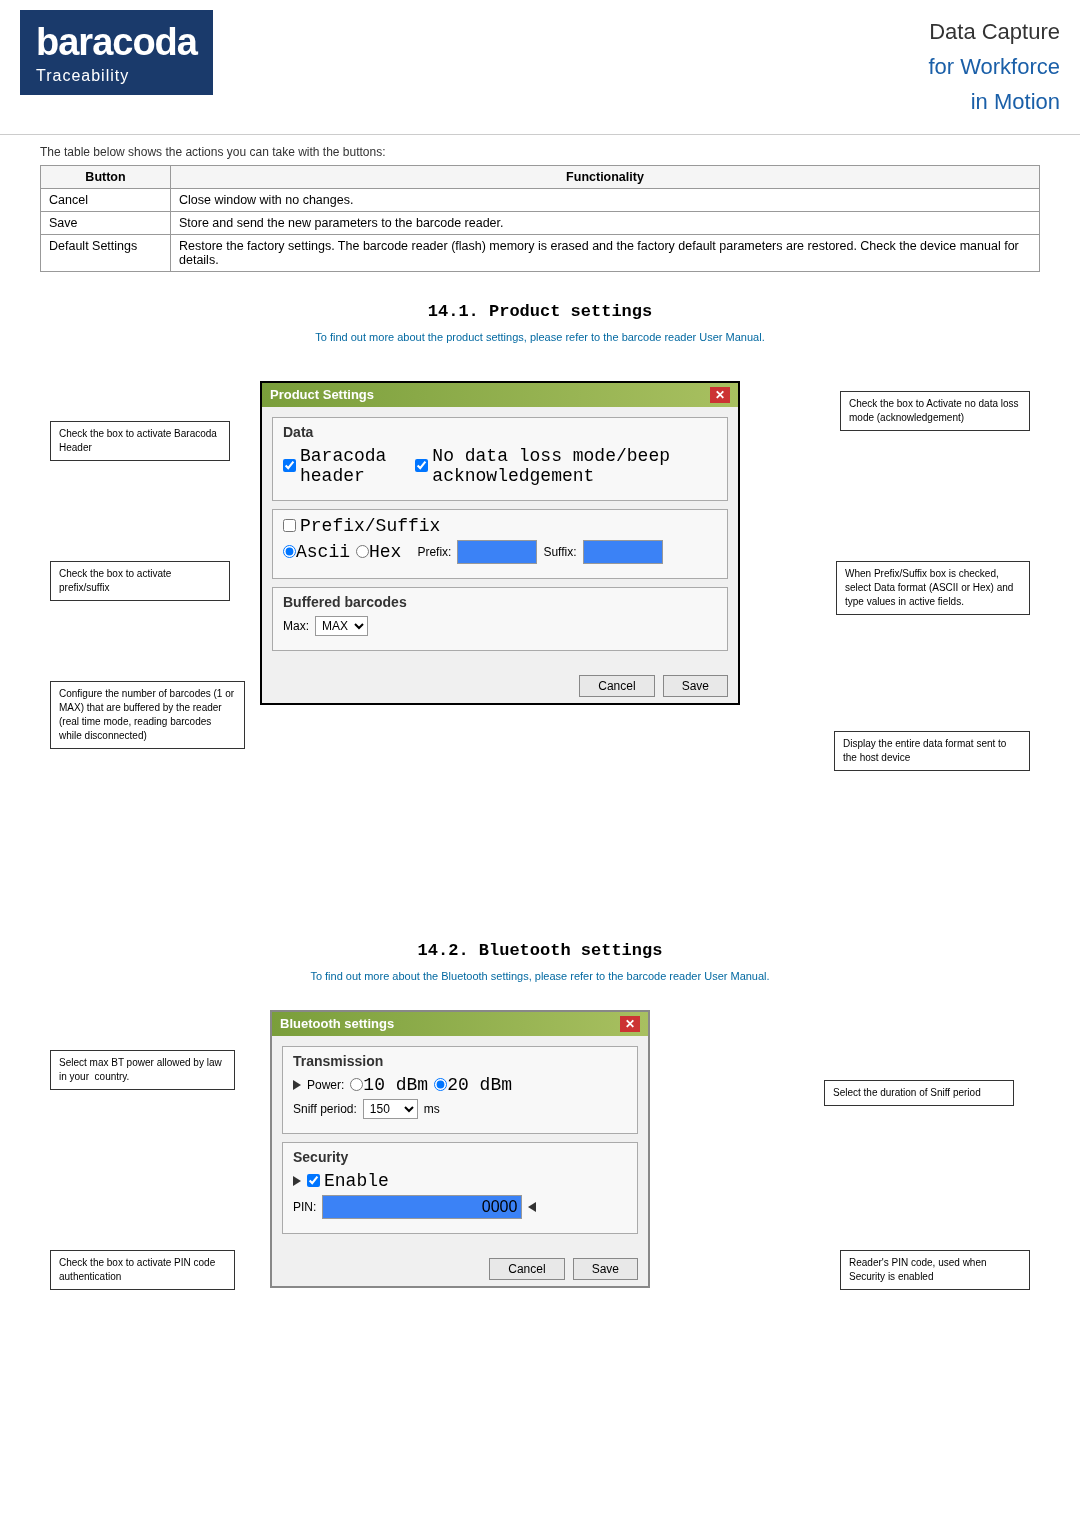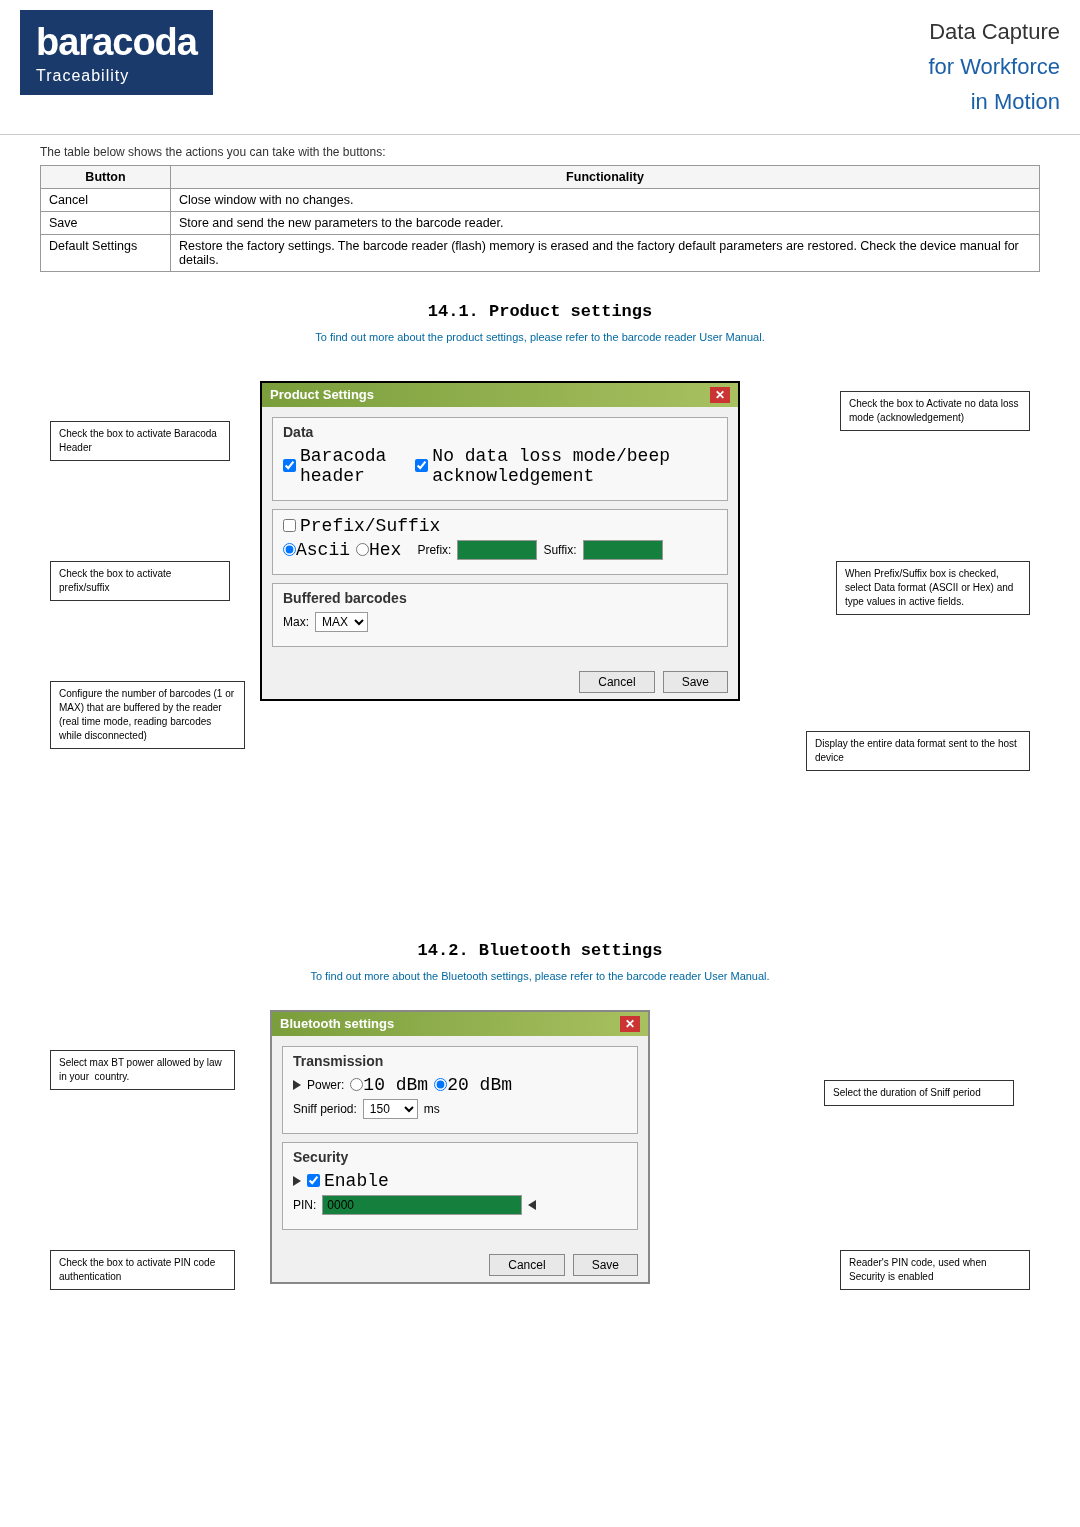--- a/index.html
+++ b/index.html
@@ -133,23 +133,24 @@
     }
     .dialog-row label { font-size: 18px; font-family: Liberation Mono, monospace; }
     .checkbox-item { display: flex; align-items: center; gap: 4px; }
     .radio-item { display: flex; align-items: center; }
 
     input[type="checkbox"] { width: 13px; height: 13px; }
     input[type="radio"] { width: 13px; height: 13px; }
 
     .text-input {
       border: 1px solid #999;
-      background: #15803d;
+      background: #3b82f6;
       padding: 2px 4px;
-      font-size: 12px;
+      font-size: 16px;
+      text-align: right;
     }
 
     .data-format-row {
       display: flex;
       align-items: center;
       gap: 6px;
       font-size: 12px;
       margin-top: 4px;
     }
     .format-box {
@@ -288,21 +289,21 @@
     <div class="callout-box" style="left:0; top:320px; width:195px;">
       Configure the number of barcodes (1 or MAX) that are buffered by the reader (real time mode, reading barcodes while disconnected)
     </div>
 
     <div class="callout-box" style="right:0; top:30px; width:190px;">
       Check the box to Activate no data loss mode (acknowledgement)
     </div>
     <div class="callout-box" style="right:0; top:200px; width:194px;">
       When Prefix/Suffix box is checked, select Data format (ASCII or Hex) and type values in active fields.
     </div>
-    <div class="callout-box" style="right:0; top:370px; width:224px;">
+    <div class="callout-box" style="right:0; top:370px; width:196px;">
       Display the entire data format sent to the host device
     </div>
 
     <div style="position:absolute; left:210px; top:20px;">
       <div class="dialog-box">
         <div class="dialog-titlebar">
           <span>Product Settings</span>
           <button class="close-btn">✕</button>
         </div>
         <div class="dialog-content">

